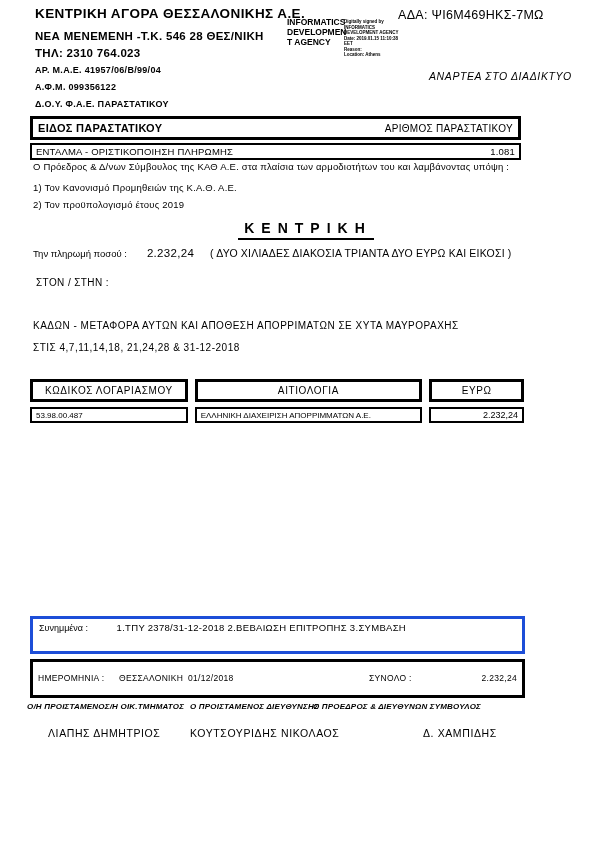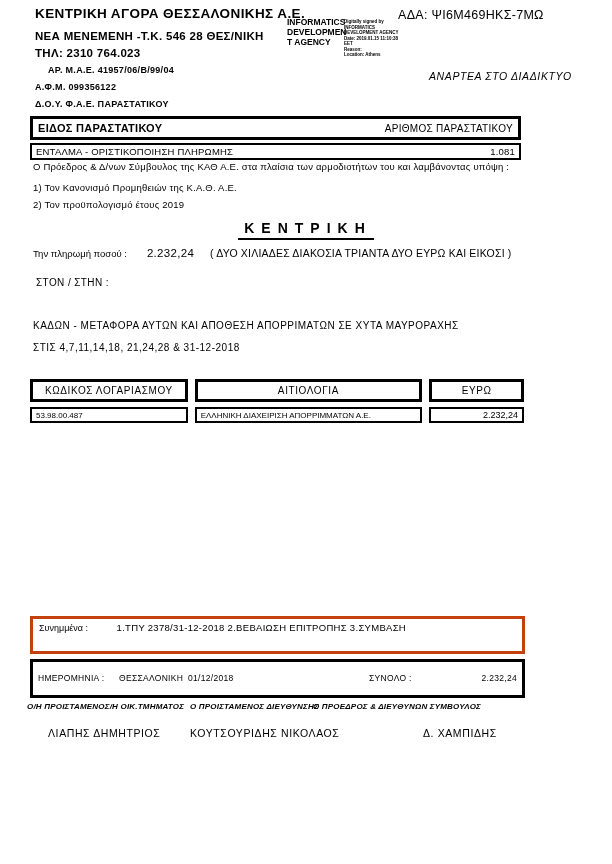--- a/index.html
+++ b/index.html
@@ -8,21 +8,21 @@
     font-family:"Liberation Sans","DejaVu Sans",sans-serif;color:#000;
     overflow:hidden;margin:0 auto;
   }
   .abs{position:absolute;white-space:nowrap;}
 
   
   .company{left:35px;top:6px;font-size:13.5px;font-weight:bold;letter-spacing:.4px;}
   .hline{font-weight:bold;}
   .addr{left:35px;top:30px;font-size:11.5px;letter-spacing:.3px;}
   .phone{left:35px;top:47px;font-size:11.5px;letter-spacing:.3px;}
-  .reg{left:48px;top:65px;font-size:9px;letter-spacing:.3px;}
+  .reg{left:35px;top:65px;font-size:9px;letter-spacing:.3px;}
   .vat{left:35px;top:82px;font-size:9px;letter-spacing:.3px;}
   .doy{left:35px;top:99px;font-size:9px;letter-spacing:.3px;}
 
   
   .ada{left:398px;top:8px;font-size:12.5px;letter-spacing:.3px;}
   .stamp-agency{left:287px;top:17px;font-size:8.5px;font-weight:bold;line-height:10px;}
   .stamp-sig{left:344px;top:19px;font-size:4.5px;line-height:5.5px;font-weight:bold;}
   .anartea{left:390px;top:70px;font-size:10.5px;font-style:italic;letter-spacing:.6px;margin-left:39px;}
 
   
@@ -58,21 +58,21 @@
   .acct-h{box-sizing:border-box;border:3px solid #000;height:23px;display:flex;
     align-items:center;justify-content:center;font-size:10px;letter-spacing:.6px;}
   .acct-d{box-sizing:border-box;border:2px solid #000;height:16px;display:flex;
     align-items:center;font-size:8px;padding:0 4px;}
   .c1{width:158px;}.c2{width:228px;}.c3{width:95px;}
   .acct-d.c3{justify-content:flex-end;font-size:9px;}
   .acct-data{margin-top:5px;}
 
   
   .attach{left:30px;top:616px;width:495px;height:38px;box-sizing:border-box;
-    border:3px solid #c2410c;padding:3px 6px;font-size:9px;}
+    border:3px solid #1d4ed8;padding:3px 6px;font-size:9px;}
   .attach .val{font-size:9.5px;margin-left:26px;letter-spacing:.3px;}
   .datebox{left:30px;top:659px;width:495px;height:39px;box-sizing:border-box;
     border:3px solid #000;}
   .datebox .in{position:absolute;top:11px;font-size:8.5px;letter-spacing:.3px;}
   .d-label{left:5px;}
   .d-city{left:86px;}
   .d-date{left:155px;}
   .d-total-label{left:336px;}
   .d-total-val{right:5px;font-size:9.5px;letter-spacing:.3px;}
 

